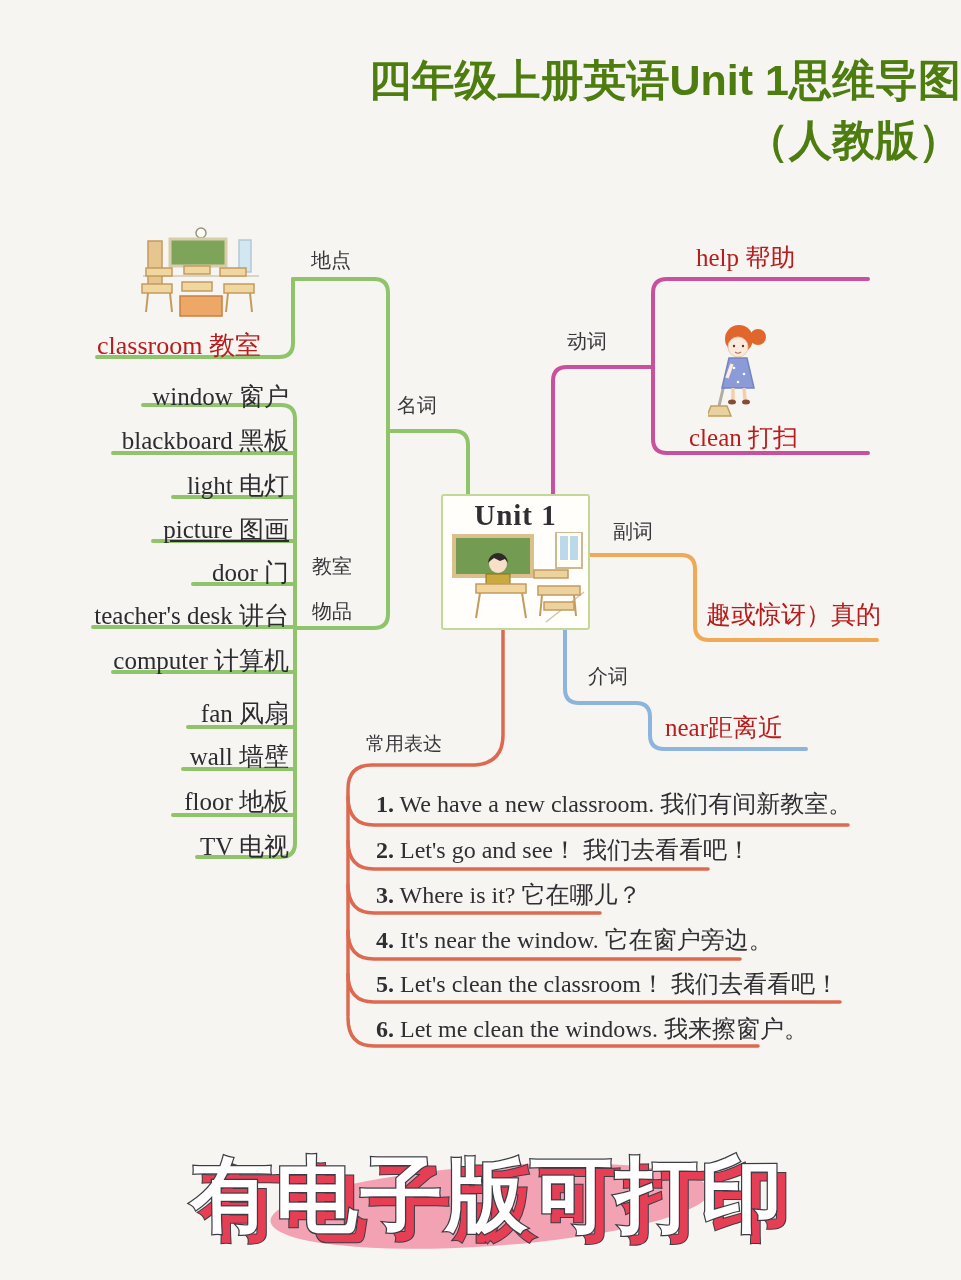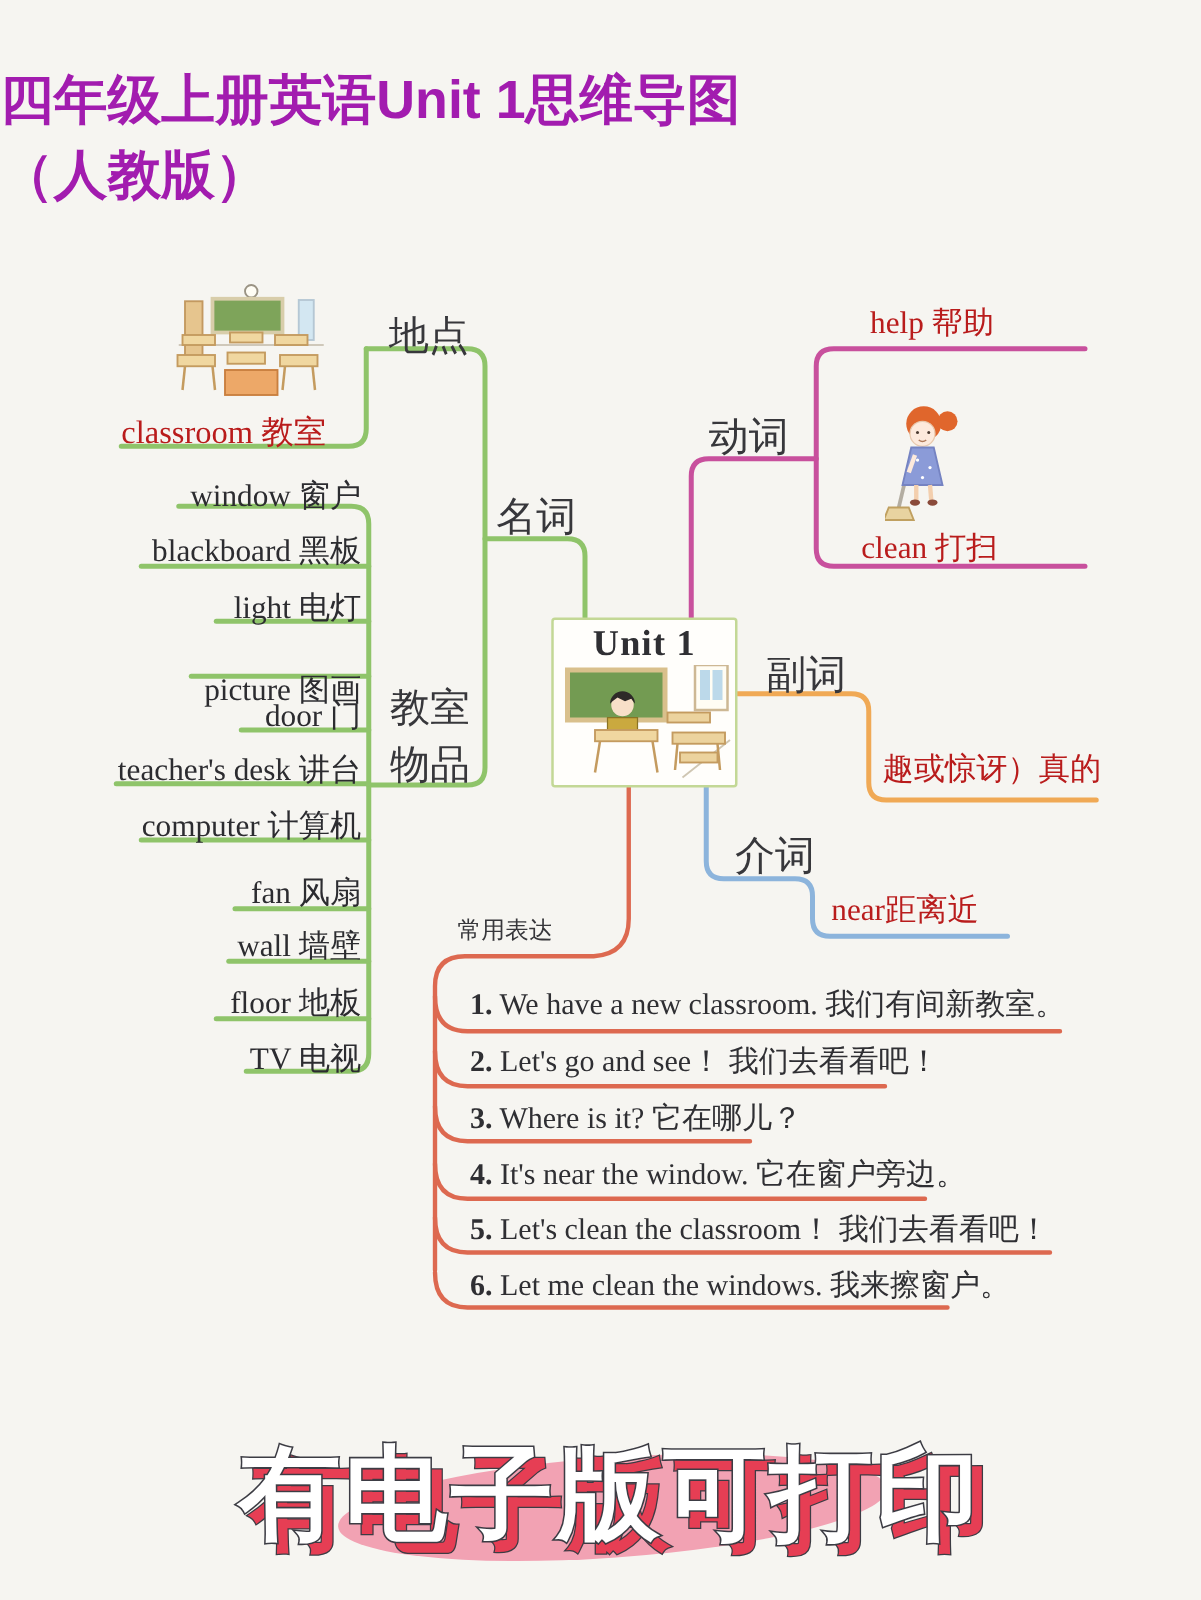--- a/index.html
+++ b/index.html
@@ -3,25 +3,25 @@
 <meta charset="utf-8">
 <style>
   html,body{margin:0;padding:0;background:#e8e7e3;}
   .canvas{
     position:relative;width:961px;height:1280px;margin:0 auto;
     background:#f6f5f1;overflow:hidden;
     font-family:"Liberation Serif","DejaVu Serif",serif;color:#2f2f33;
   }
   .abs{position:absolute;white-space:nowrap;}
   .title{
-    left:0;top:50px;width:961px;text-align:left;
+    left:0;top:50px;width:961px;text-align:right;
     font-family:"Liberation Sans","DejaVu Sans",sans-serif;
-    font-weight:bold;font-size:43px;line-height:60px;color:#a21caf;
+    font-weight:bold;font-size:43px;line-height:60px;color:#4d7c0f;
   }
-  .cat-label{font-size:32px;color:#37373b;}
+  .cat-label{font-size:20px;color:#37373b;}
   .word-label{font-size:25px;color:#b91c1c;}
   .item{right:672px;text-align:right;font-size:25px;color:#2c2c30;}
   .two-line{line-height:45px;white-space:nowrap;}
   .unit-box{
     left:441px;top:494px;width:149px;height:136px;
     background:#fffefb;border:2px solid #c3d896;border-radius:3px;
     box-sizing:border-box;text-align:center;
   }
   .unit-title{font-size:29px;font-weight:bold;margin-top:3px;letter-spacing:1px;}
   .sentence{left:376px;font-size:24px;line-height:29px;}
@@ -152,21 +152,21 @@
   <div class="abs cat-label" style="left:397px;top:392px;">名词</div>
 
   <div class="abs cat-label two-line" style="left:312px;top:544px;">
     <span>教室</span><br>
     <span>物品</span>
   </div>
 
   <div class="abs item" style="top:380px;">window 窗户</div>
   <div class="abs item" style="top:424px;">blackboard 黑板</div>
   <div class="abs item" style="top:469px;">light 电灯</div>
-  <div class="abs item" style="top:535px;">picture 图画</div>
+  <div class="abs item" style="top:513px;text-decoration:underline;">picture 图画</div>
   <div class="abs item" style="top:556px;">door 门</div>
   <div class="abs item" style="top:599px;">teacher's desk 讲台</div>
   <div class="abs item" style="top:644px;">computer 计算机</div>
   <div class="abs item" style="top:697px;">fan 风扇</div>
   <div class="abs item" style="top:740px;">wall 墙壁</div>
   <div class="abs item" style="top:785px;">floor 地板</div>
   <div class="abs item" style="top:830px;">TV 电视</div>
 
   <div class="abs cat-label" style="left:567px;top:328px;">动词</div>
   <div class="abs word-label" style="left:696px;top:241px;">help 帮助</div>

